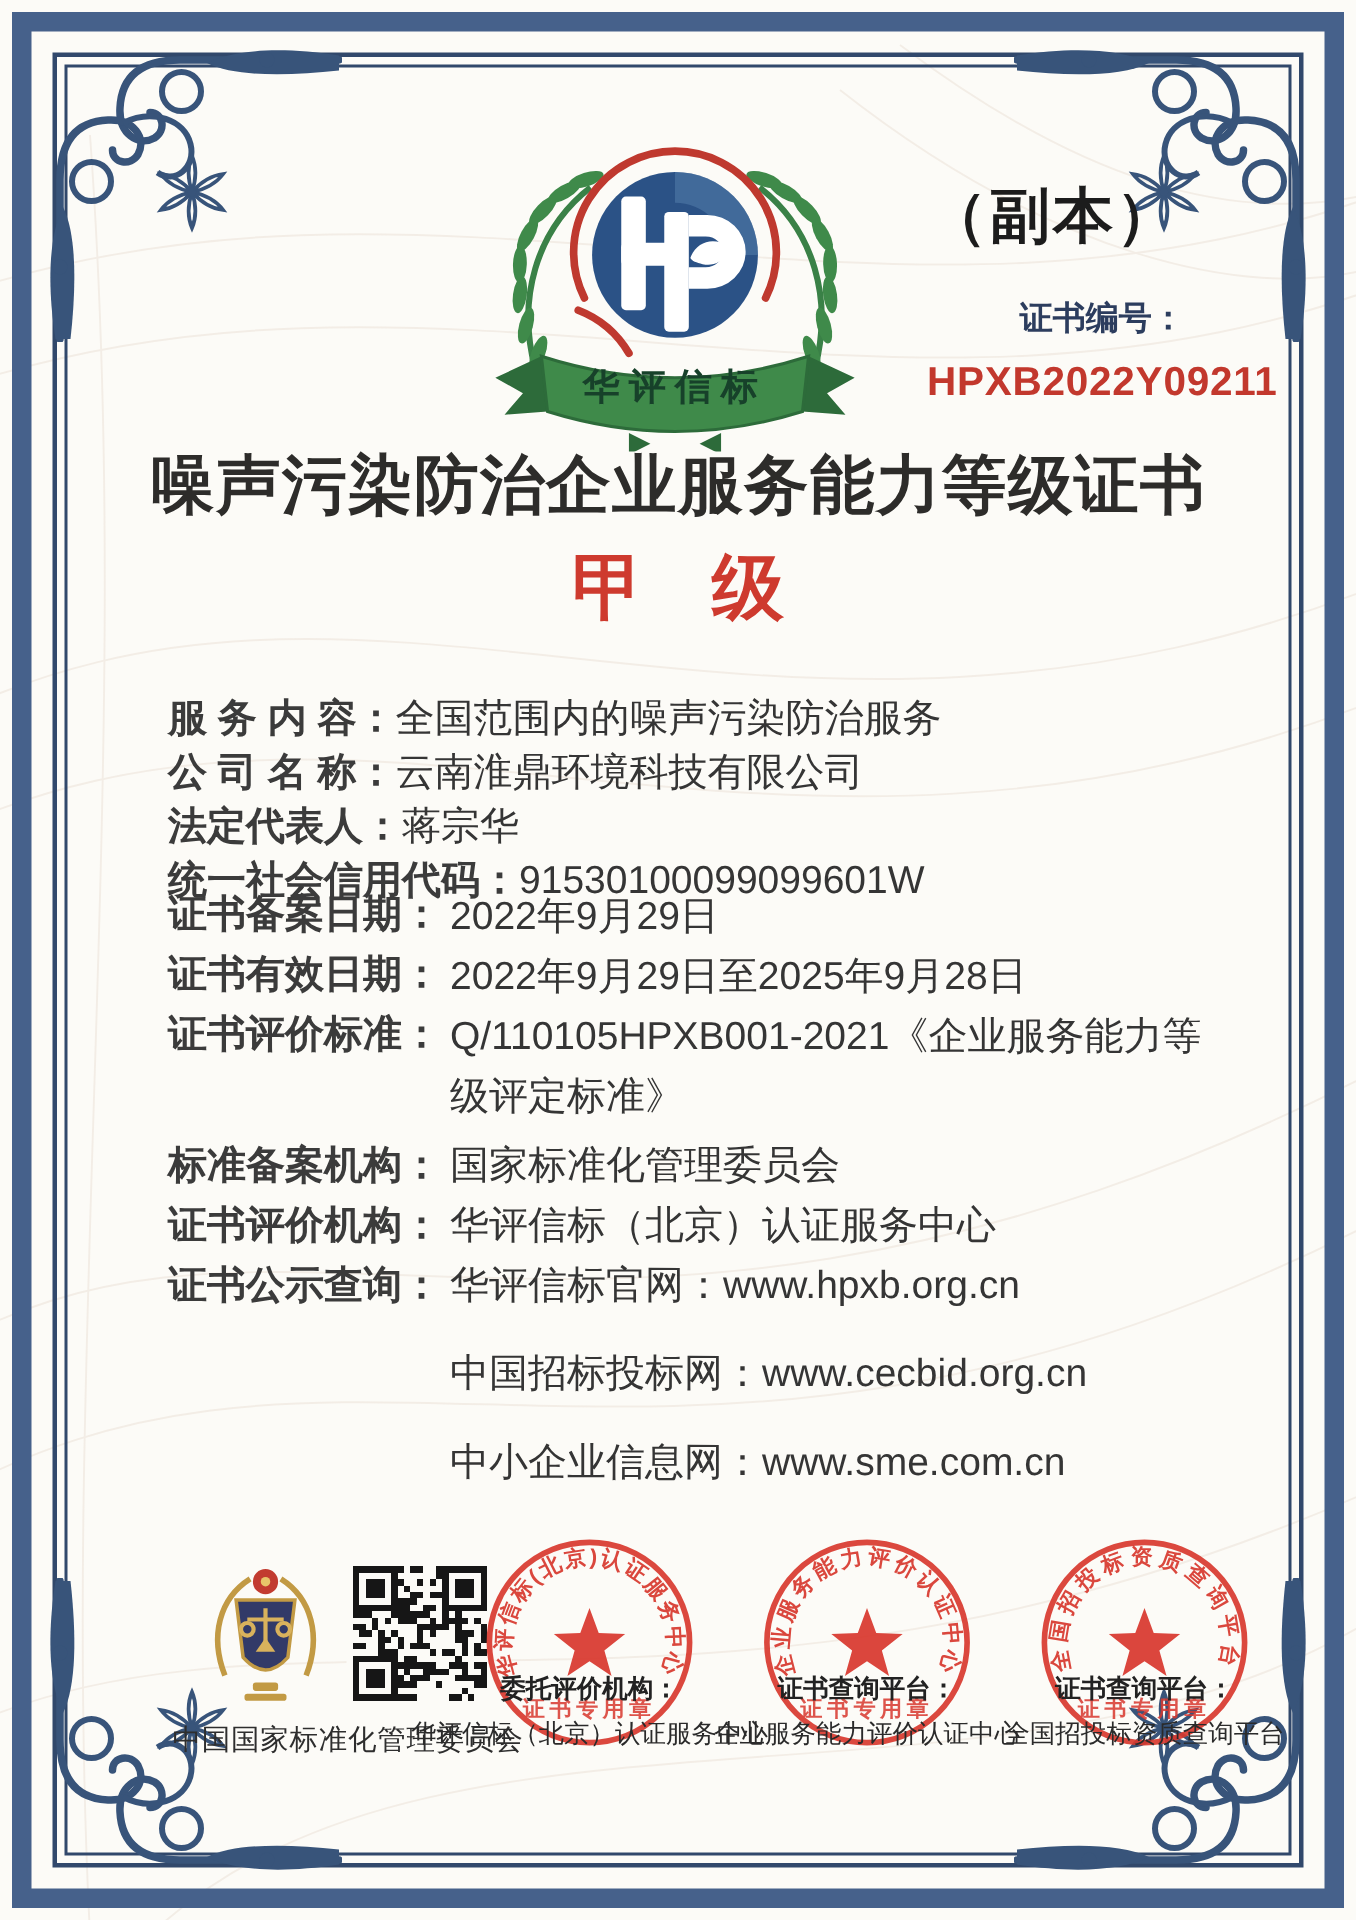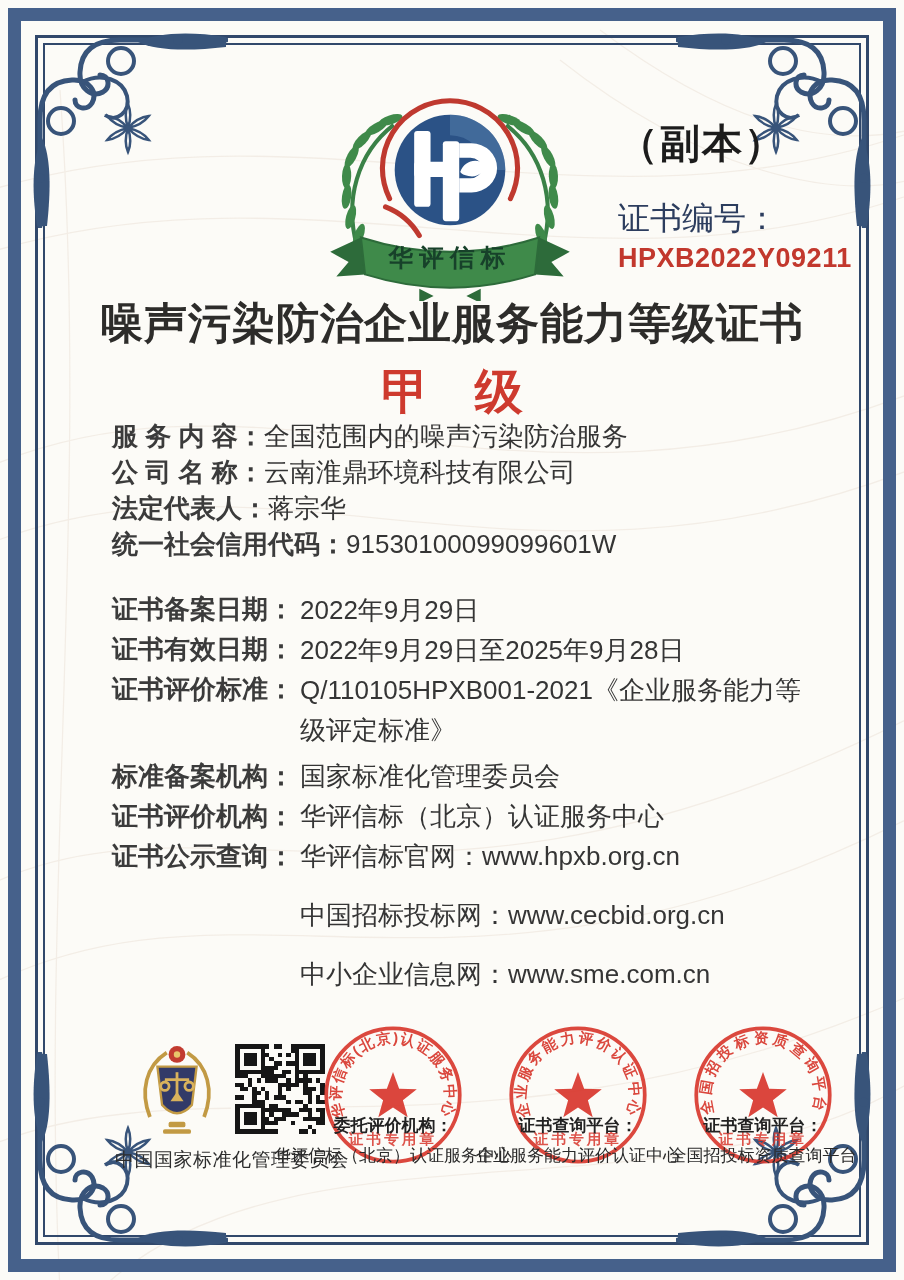--- a/index.html
+++ b/index.html
@@ -11,29 +11,29 @@
   .frame2{position:absolute;inset:43px;border:2px solid #31486b;z-index:1;}
   .corner{position:absolute;width:200px;height:200px;z-index:2;}
   .c-tl{left:28px;top:28px;}
   .c-tr{right:28px;top:28px;transform:scaleX(-1);}
   .c-bl{left:28px;bottom:28px;transform:scaleY(-1);}
   .c-br{right:28px;bottom:28px;transform:scale(-1,-1);}
   .content{position:absolute;inset:0;z-index:3;}
   .logo{position:absolute;left:322px;top:86px;}
   .copy-block{position:absolute;left:618px;top:116px;}
   .copy-label{font-size:40px;font-weight:700;color:#1c1c1c;letter-spacing:2px;}
-  .certno-label{margin-top:26px;font-size:32px;font-weight:400;color:#2c3d5e;}
-  .certno-value{margin-top:2px;font-size:27px;font-weight:700;color:#c2382d;letter-spacing:.5px;}
+  .certno-label{margin-top:26px;font-size:22px;font-weight:700;color:#2c3d5e;text-align:center;}
+  .certno-value{margin-top:12px;font-size:27px;font-weight:700;color:#c2382d;letter-spacing:.5px;}
   .title{position:absolute;top:295px;left:0;width:100%;text-align:center;font-size:43px;font-weight:800;color:#2d2c2a;letter-spacing:1px;}
   .grade{position:absolute;top:360px;left:0;width:100%;text-align:center;font-size:48px;font-weight:800;color:#ce3a2e;letter-spacing:16px;text-indent:16px;}
   .sec{position:absolute;left:112px;font-size:26px;color:#3b3b3b;font-weight:600;}
   .sec .row{display:flex;line-height:36px;}
   .sec .lbl{white-space:pre;flex:none;}
   .sec .val{font-weight:500;color:#353535;}
-  #company{top:418px;}
+  #company{top:460px;}
   #details{top:590px;}
   #details .row{line-height:40px;}
   #details .lbl{width:188px;font-family:Liberation Serif, serif;}
   #details .val{width:505px;}
   #agencies{top:756px;}
   #agencies .row{line-height:40px;}
   #agencies .row.cont{margin-top:19px;}
   #agencies .lbl{width:188px;}
   .std-block{position:absolute;left:92px;top:1040px;width:244px;margin-left:18px;}
   .std-row{display:flex;align-items:center;justify-content:center;gap:12px;}

